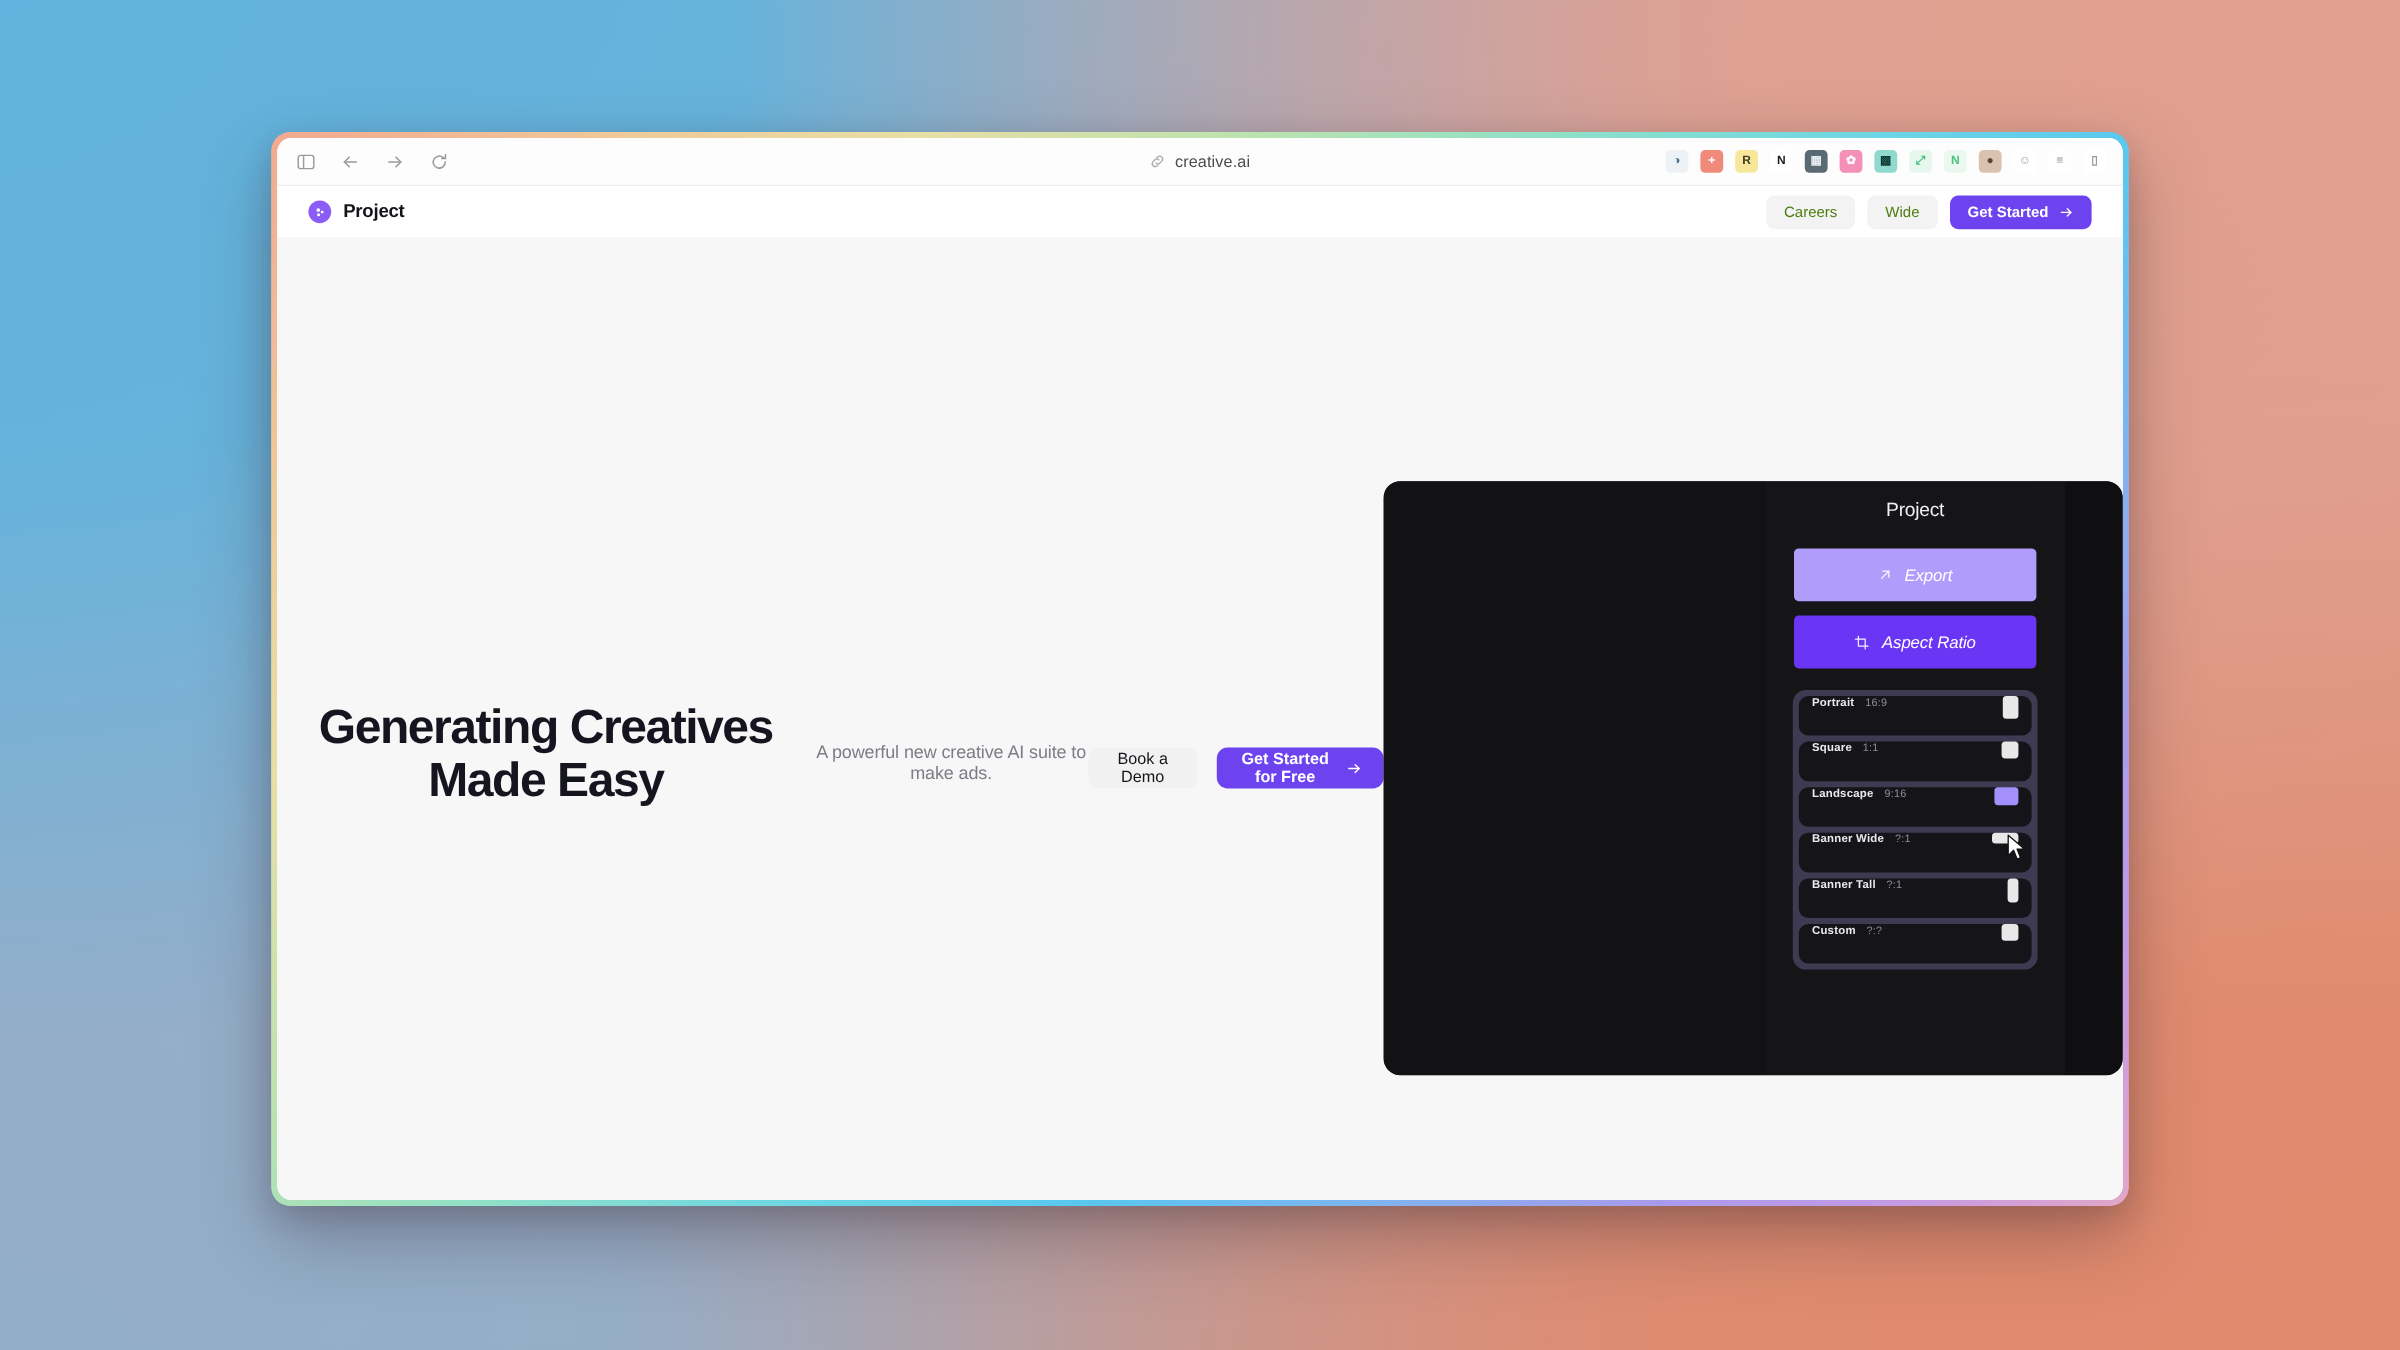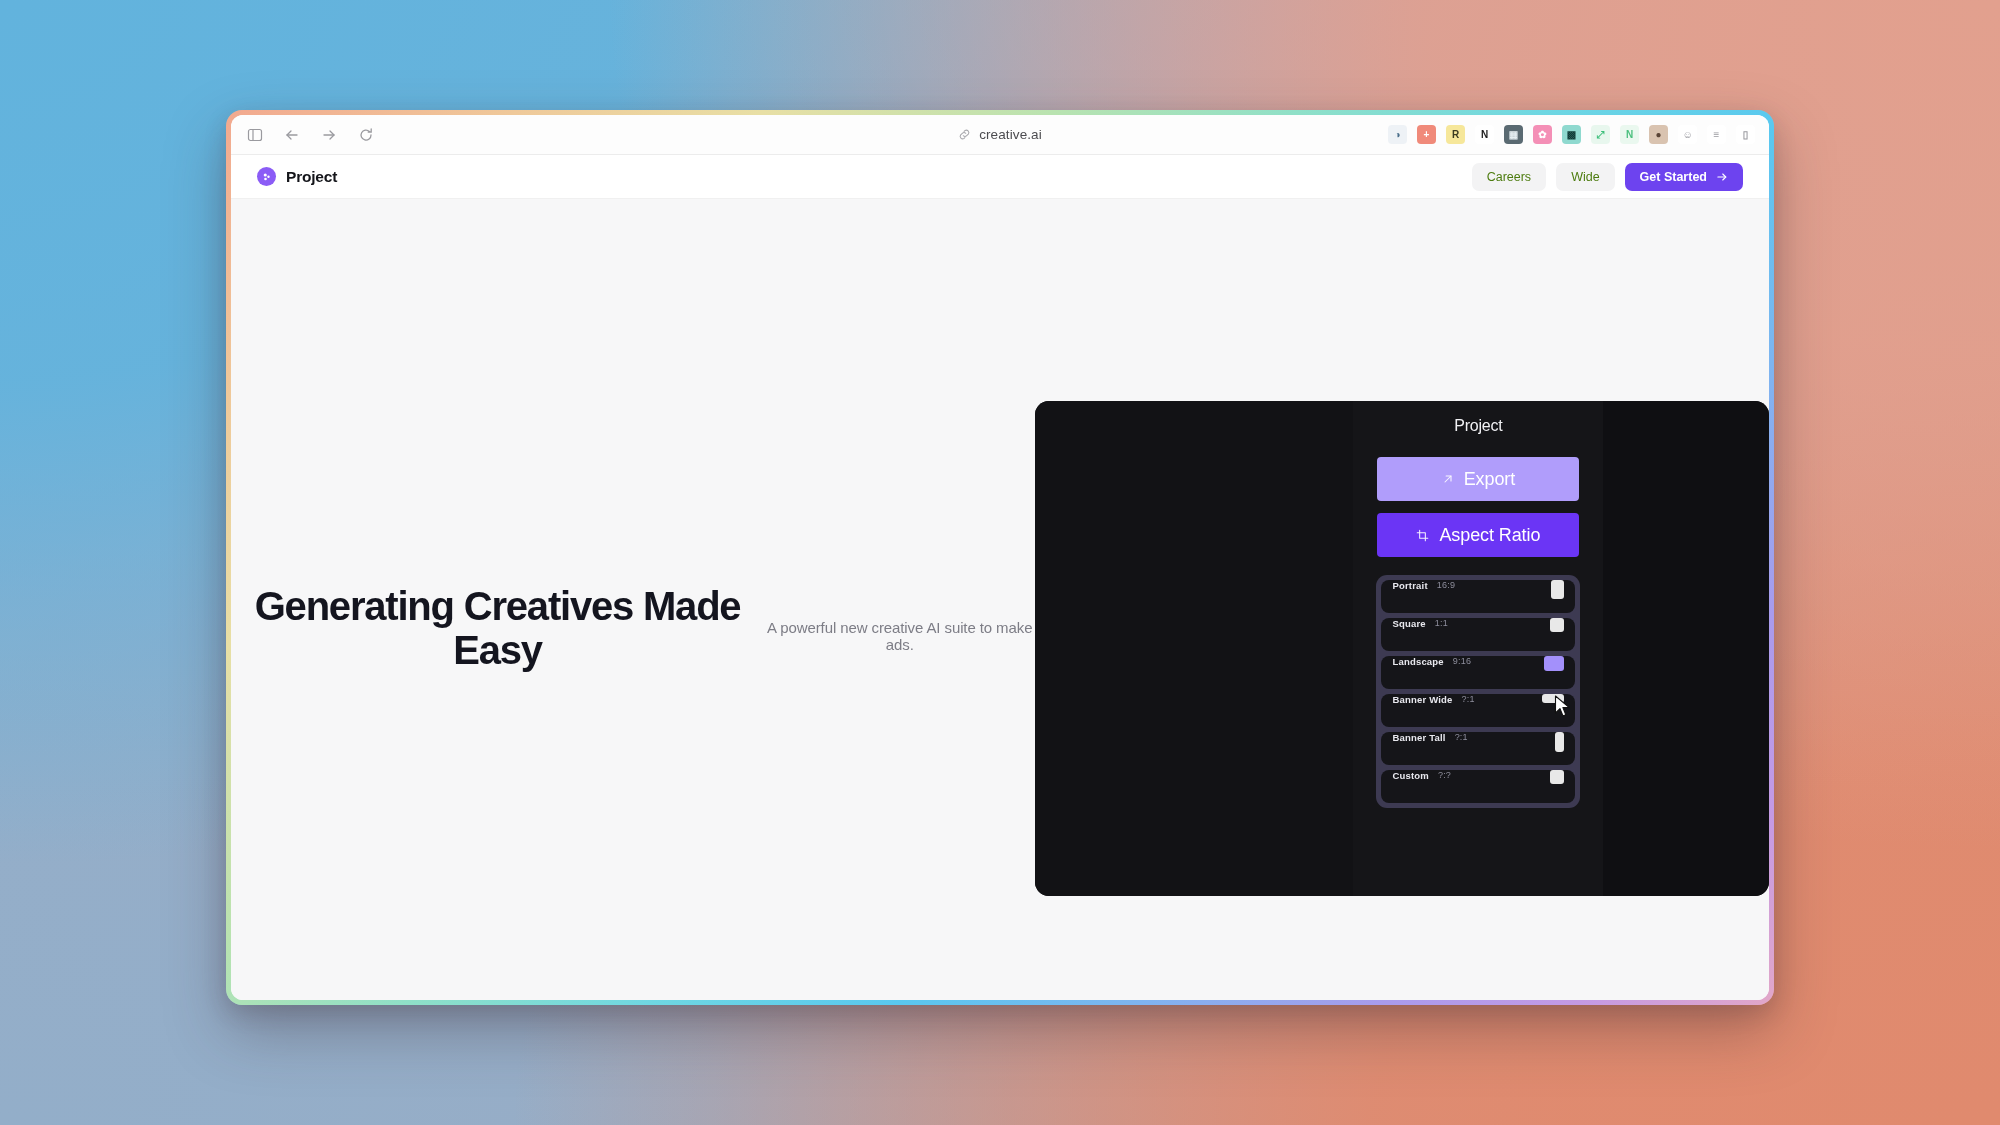--- a/index.html
+++ b/index.html
@@ -156,23 +156,24 @@
                padding-top: 16px; }
   .col-right { flex: 1; background: #0f0f12; }
 
   .panel-title {
     font-size: 16px; color: #f1f1f4; font-weight: 400;
     letter-spacing: -.2px; margin-bottom: 22px;
   }
   .app-btn {
     width: 202px; height: 44px; border-radius: 4px;
     display: flex; align-items: center; justify-content: center; gap: 10px;
-    font-size: 18px; font-weight: 500; color: #ffffff;
+    font-size: 14px; font-weight: 500; color: #ffffff;
     border: none; cursor: pointer; margin-bottom: 12px;
     letter-spacing: -.1px;
+    font-style: italic;
   }
   .app-btn.export { background: #b09dfb; }
   .app-btn.aspect { background: #6b35f5; }
   .app-btn .bico { display: inline-flex; opacity: .92; }
 
   .ratio-list {
     width: 204px;
     background: #3d3a52;
     border-radius: 11px;
     padding: 5px;
@@ -292,20 +293,32 @@
           </span>
         </button>
       </div>
     </div>
 
     <div class="page">
 
       <h1 class="hero-title">Generating Creatives Made Easy</h1>
       <p class="hero-sub">A powerful new creative AI suite to make ads.</p>
 
+      <div class="hero-ctas">
+        <button class="btn-ghost">Book a Demo</button>
+        <button class="btn-primary">
+          <span>Get Started for Free</span>
+          <span class="arr">
+            <svg width="13" height="13" viewBox="0 0 16 16" fill="none" stroke="currentColor" stroke-width="1.5" stroke-linecap="round" stroke-linejoin="round">
+              <line x1="2.5" y1="8" x2="13" y2="8"></line>
+                <polyline points="9,4 13,8 9,12"></polyline>
+            </svg>
+          </span>
+        </button>
+      </div>
 
       <div class="app-panel">
         <div class="col col-left"></div>
 
         <div class="col col-mid">
           <div class="panel-title">Project</div>
 
           <button class="app-btn export">
             <span class="bico">
               <svg width="12" height="12" viewBox="0 0 16 16" fill="none" stroke="currentColor" stroke-width="1.4" stroke-linecap="round" stroke-linejoin="round">

